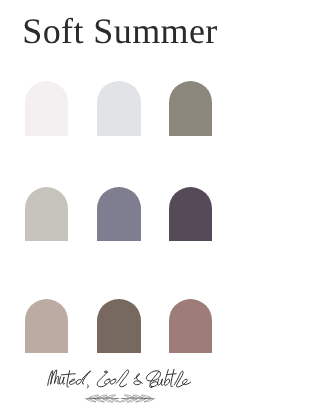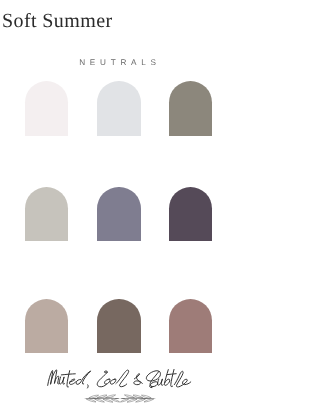--- a/index.html
+++ b/index.html
@@ -1,34 +1,33 @@
 <!DOCTYPE html>
 <html><head>
 <meta charset="utf-8">
 <style>
   html,body{margin:0;padding:0;}
   *{-webkit-font-smoothing:antialiased;text-rendering:geometricPrecision;}
   .title,.subtitle{opacity:0.999;will-change:opacity;}
   body{width:236px;height:419px;background:#ffffff;font-family:"Liberation Sans",sans-serif;overflow:hidden;}
   .page{position:relative;width:236px;height:419px;background:#fff;}
-  .title{position:absolute;left:2px;top:10px;width:236px;text-align:left;
-    font-family:"Liberation Serif",serif;font-size:20px;font-weight:400;color:#2b2b2b;letter-spacing:0.4px;}
+  .title{position:absolute;left:2px;top:10px;width:236px;text-align:center;
+    font-family:"Liberation Serif",serif;font-size:36px;font-weight:400;color:#2b2b2b;letter-spacing:0.4px;}
   .subtitle{position:absolute;left:2px;top:58px;width:236px;text-align:center;
     font-family:"Liberation Sans",sans-serif;font-size:8.2px;font-weight:400;color:#6b6b6b;letter-spacing:4.75px;}
   .swatch{position:absolute;width:43.4px;border-radius:21.7px 21.7px 0 0;}
   .tagline{position:absolute;left:0;top:362px;width:236px;height:30px;}
   .ornament{position:absolute;left:0;top:391px;width:236px;height:16px;}
   svg{display:block;}
 </style>
 </head>
 <body>
 
 <div class="page">
   <div class="title">Soft Summer</div>
-  <div class="subtitle">NEUTRALS</div>
 
   <div class="swatch" style="left: 24.5px; top: 81.4px; height: 54.4px; background: rgb(244, 239, 240);"></div>
   <div class="swatch" style="left: 97.2px; top: 81.4px; height: 54.4px; background: rgb(225, 227, 230);"></div>
   <div class="swatch" style="left: 168.6px; top: 81.4px; height: 54.4px; background: rgb(140, 135, 124);"></div>
 
   <div class="swatch" style="left: 24.5px; top: 187.2px; height: 53.8px; background: rgb(198, 195, 188);"></div>
   <div class="swatch" style="left: 97.2px; top: 187.2px; height: 53.8px; background: rgb(127, 125, 144);"></div>
   <div class="swatch" style="left: 168.6px; top: 187.2px; height: 53.8px; background: rgb(85, 74, 88);"></div>
 
   <div class="swatch" style="left: 24.5px; top: 299.4px; height: 53.2px; background: rgb(187, 171, 162);"></div>

